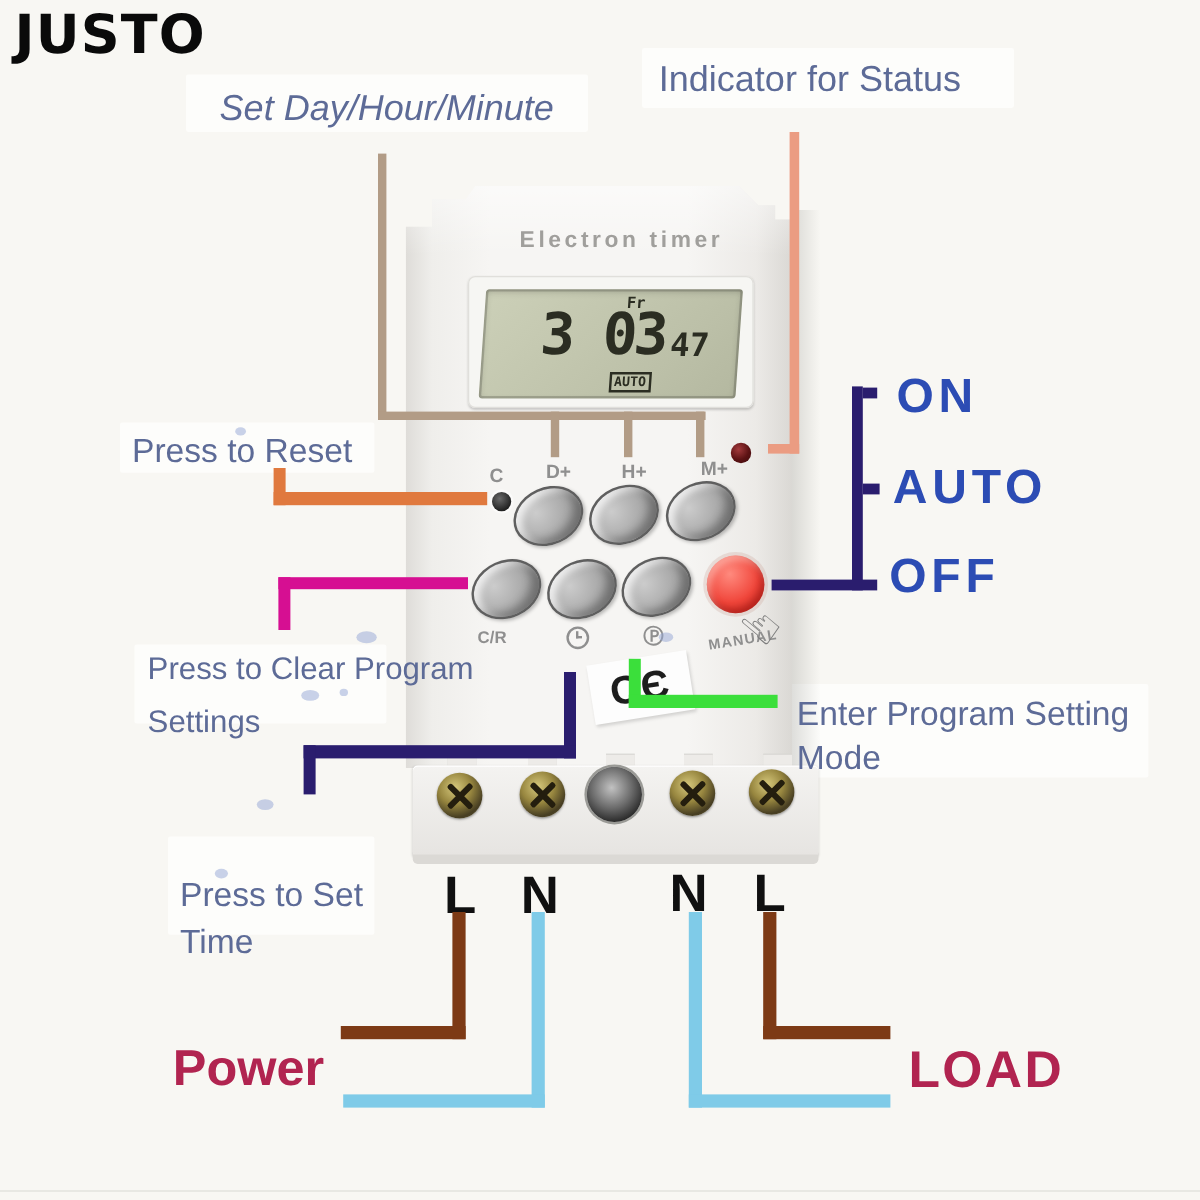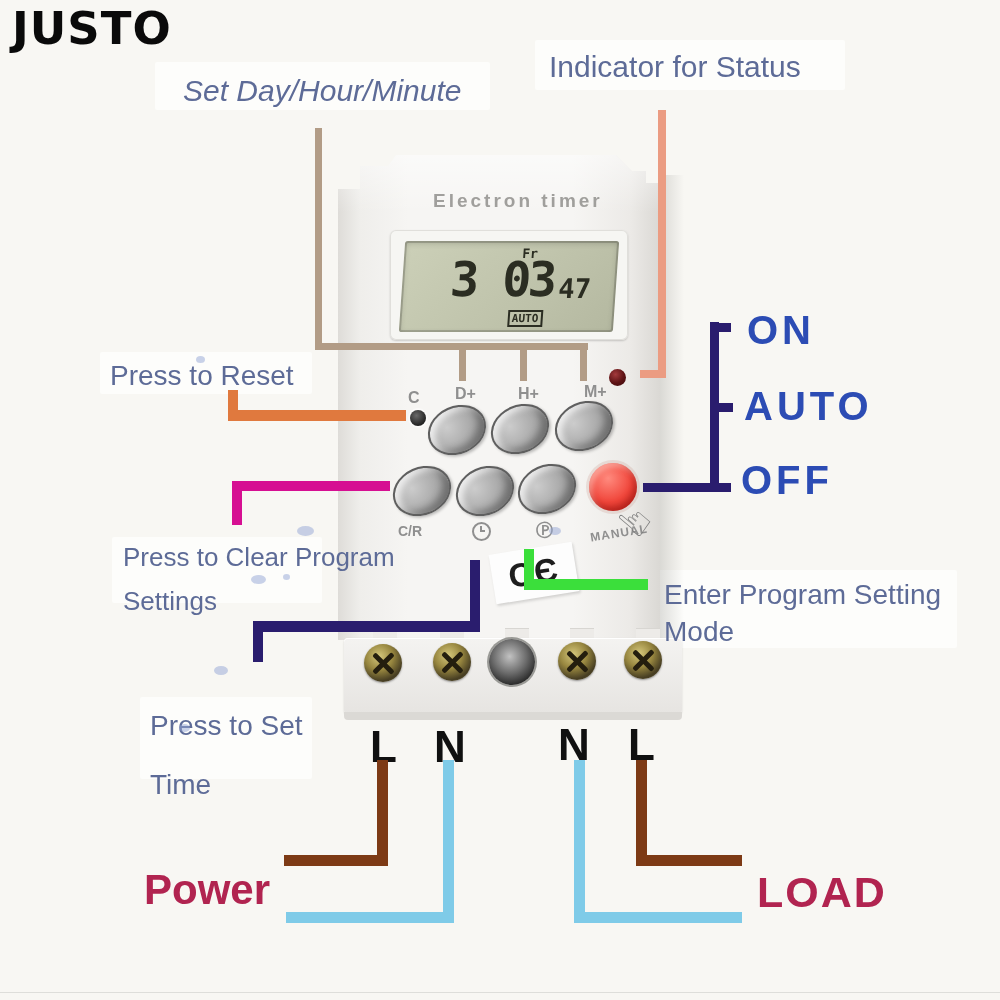--- a/index.html
+++ b/index.html
@@ -191,21 +191,21 @@
   <div class="ln" style="left:636px;top:760px;width:11px;height:106px;background:#7d3a15;"></div>
   <div class="ln" style="left:636px;top:855px;width:106px;height:11px;background:#7d3a15;"></div>
 
   <div class="lbl" style="left:183px;top:72px;font-size:30px;font-style:italic;">Set Day/Hour/Minute</div>
   <div class="lbl" style="left:549px;top:48px;font-size:30px;">Indicator for Status</div>
   <div class="lbl" style="left:110px;top:358px;text-align:center;">Press to Reset</div>
   <div class="lbl" style="left:123px;top:541px;font-size:26px;">Press to Clear Program</div>
   <div class="lbl" style="left:123px;top:571px;font-size:26px;margin-top:14px;">Settings</div>
   <div class="lbl" style="left:664px;top:577px;">Enter Program Setting</div>
   <div class="lbl" style="left:664px;top:614px;">Mode</div>
-  <div class="lbl" style="left:150px;top:708px;text-align:right;">Press to Set</div>
+  <div class="lbl" style="left:150px;top:728px;text-align:right;">Press to Set</div>
   <div class="lbl" style="left:150px;top:743px;margin-top:24px;">Time</div>
 
   <span class="statustext" style="left:747px;top:308px;">ON</span>
   <span class="statustext" style="left:744px;top:384px;">AUTO</span>
   <span class="statustext" style="left:741px;top:458px;">OFF</span>
 
   <span class="wiretext" style="left:144px;top:866px;font-size:42px;">Power</span>
   <span class="wiretext" style="left:757px;top:868px;font-size:43px;letter-spacing:2px;">LOAD</span>
 
   <div class="speck" style="left:196px;top:356px;width:9px;height:7px;"></div>

